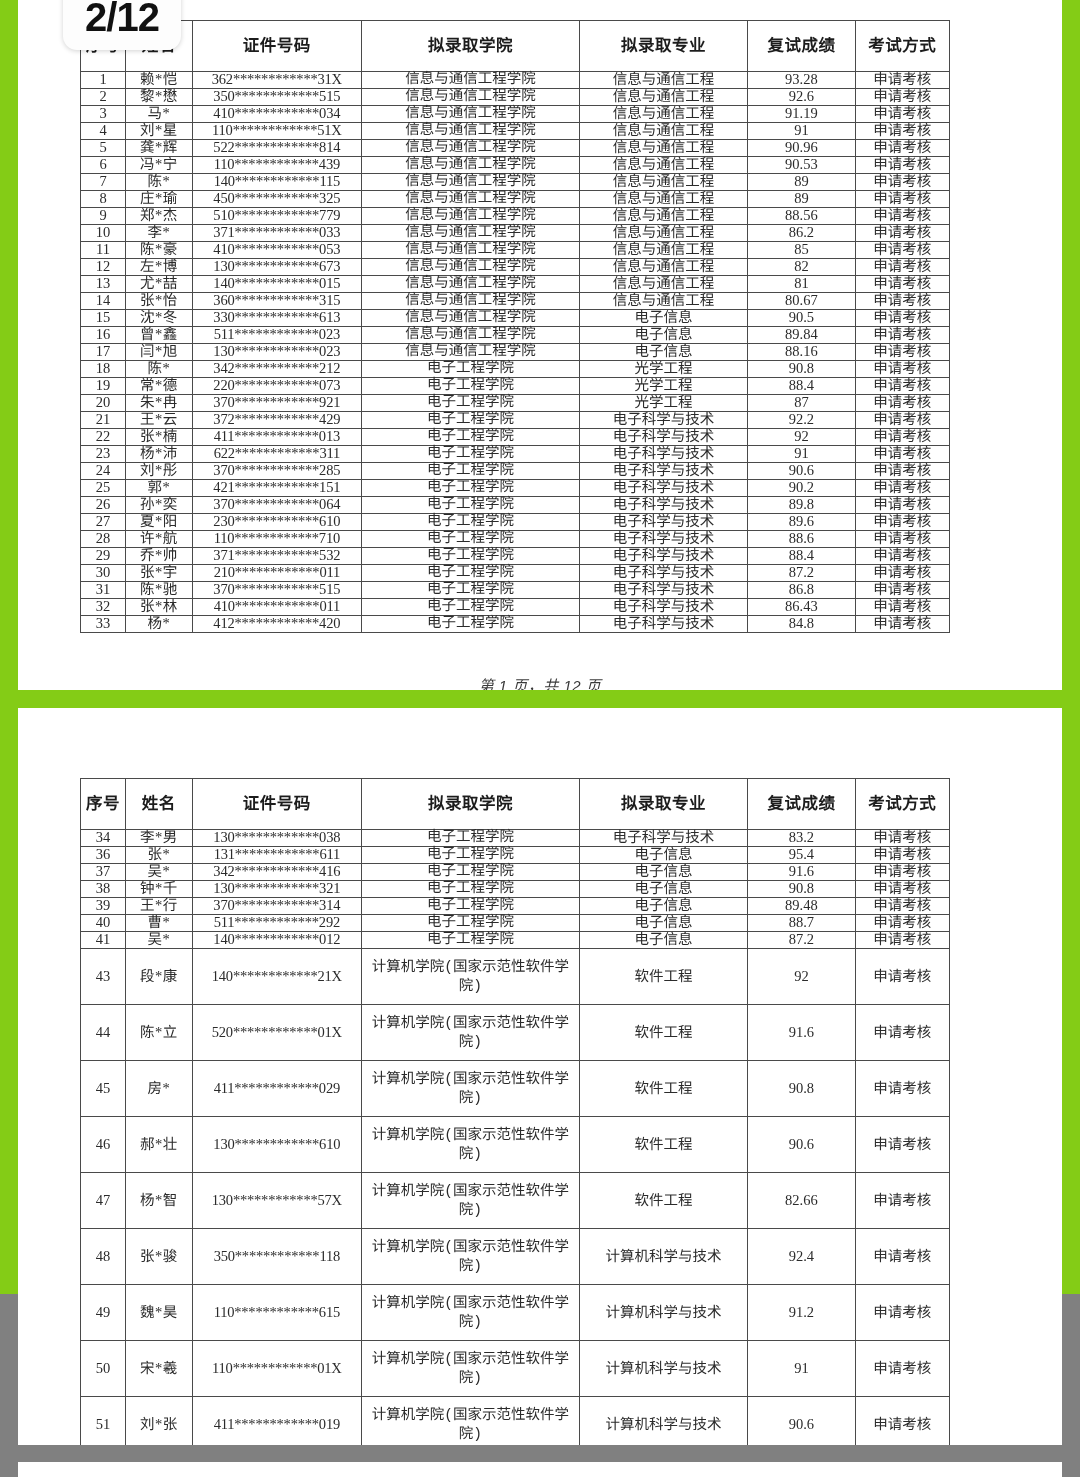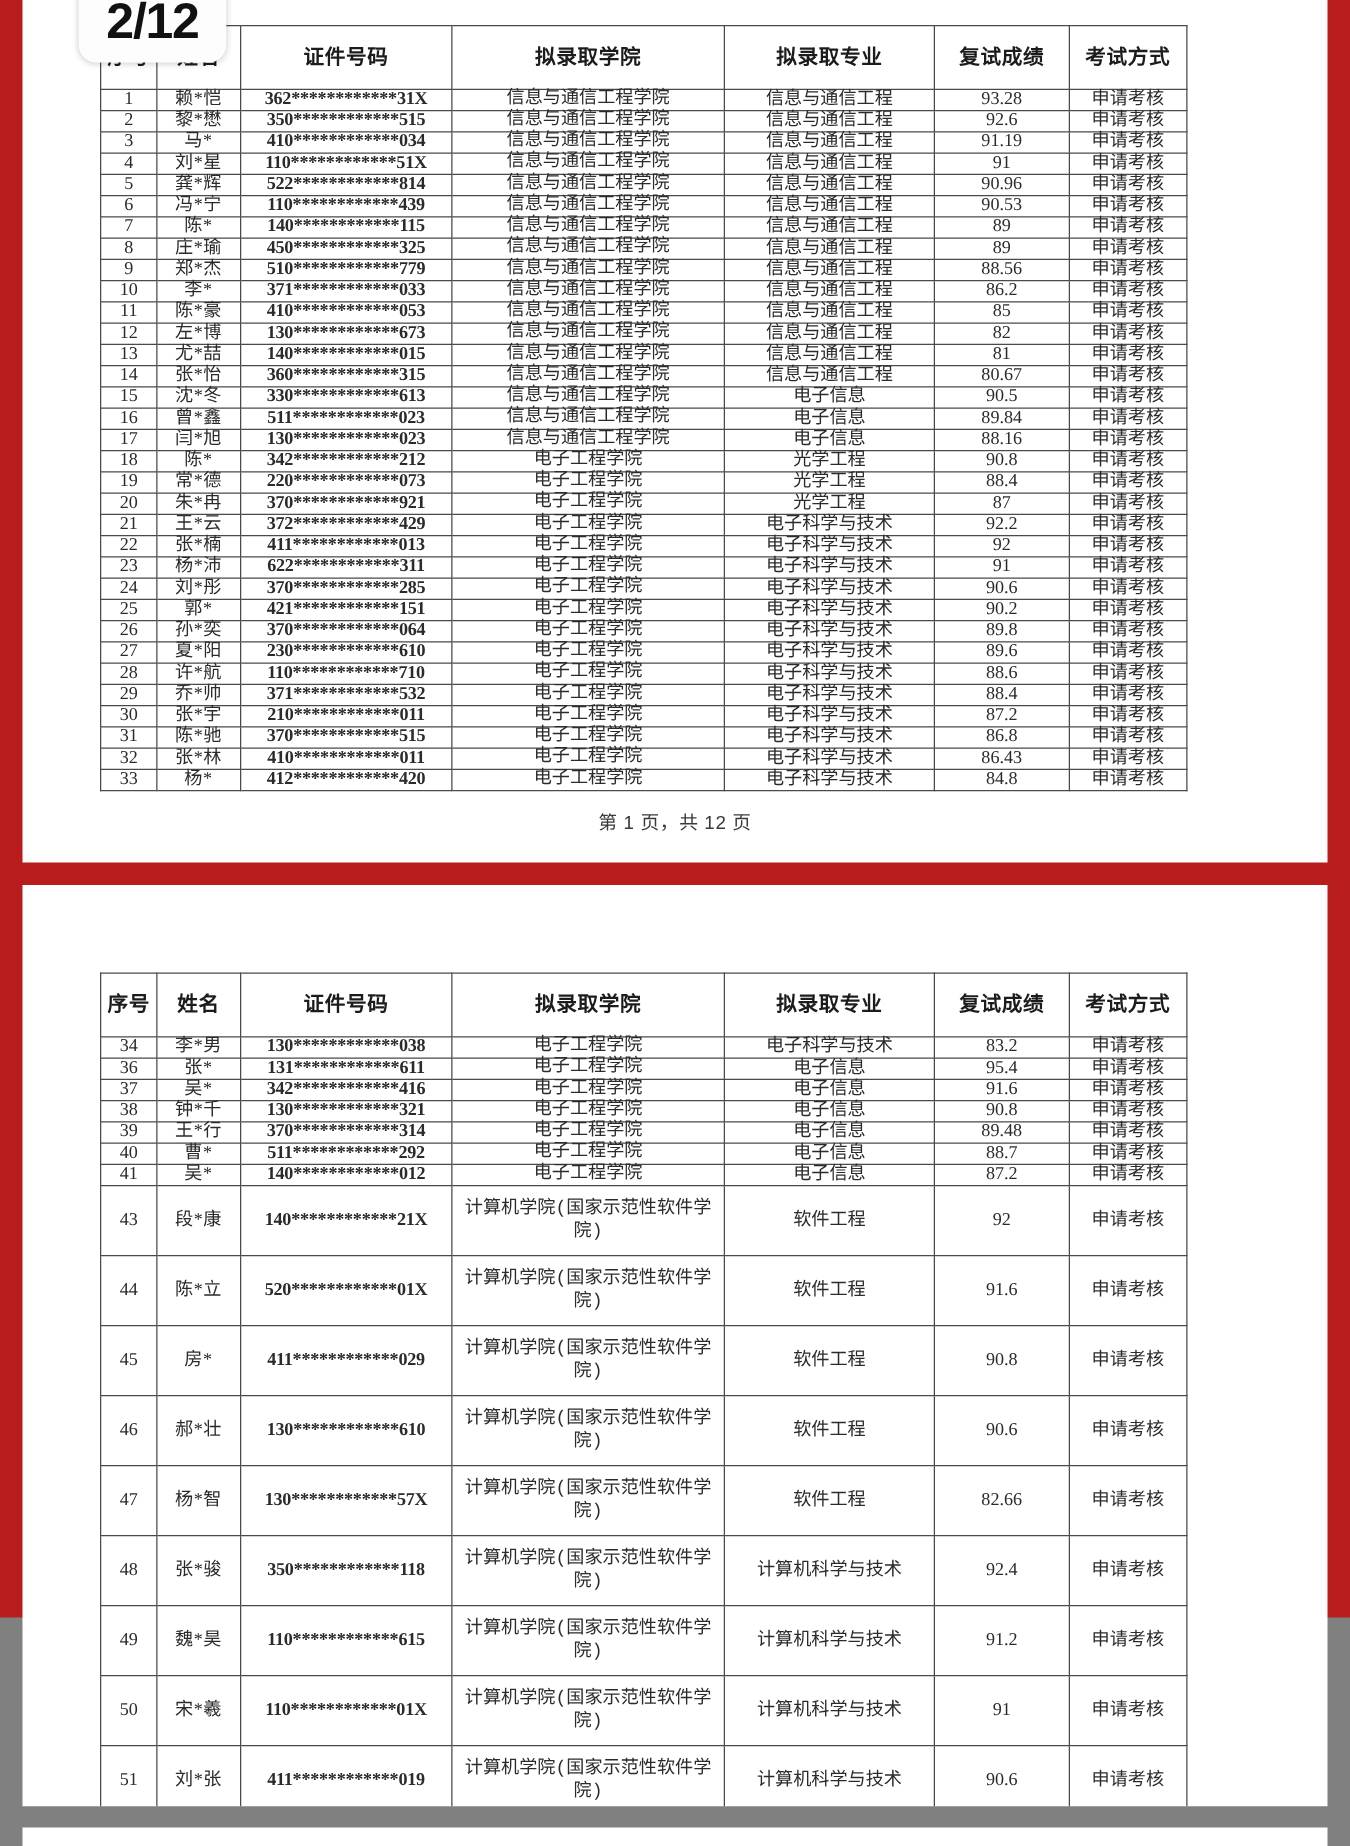--- a/index.html
+++ b/index.html
@@ -15,21 +15,21 @@
     overflow: hidden;
     position: relative;
   }
 
   
   #viewer {
     position: absolute;
     left: 0; top: 0;
     width: 1080px;
     height: 1294px;
-    background: #b91c1c;
+    background: #84cc16;
   }
 
   
   .page {
     position: absolute;
     left: 18px;
     width: 1044px;
     background: #ffffff;
     box-sizing: border-box;
     overflow: hidden;
@@ -71,21 +71,21 @@
     height: 50px;
     letter-spacing: .5px;
   }
   table.grid td {
     font-size: 14.5px;
     height: 16px;
     color: #2b2b2b;
   }
   td.c-idx  { font-size: 14px; }
   td.c-name { font-size: 15px; letter-spacing: .5px; }
-  td.c-id   { font-size: 14.5px; font-family: "Liberation Serif", "DejaVu Serif", serif; letter-spacing: -0.2px; font-weight: bold; }
+  td.c-id   { font-size: 14.5px; font-family: "Liberation Serif", "DejaVu Serif", serif; letter-spacing: -0.2px; }
   td.c-col  { font-size: 14.5px; font-family: Liberation Mono, monospace; }
   td.c-maj  { font-size: 14.5px; }
   td.c-sco  { font-size: 14.5px; }
   td.c-typ  { font-size: 14.5px; }
 
   
   tr.tall td { height: 55px; }
   tr.tall td.c-col { font-size: 14.5px; line-height: 1.25; padding: 0 4px; }
 
   
@@ -101,21 +101,21 @@
   .page-footer {
     position: absolute;
     left: 0;
     width: 100%;
     text-align: center;
     font-family: "Liberation Sans", "DejaVu Sans", sans-serif;
     font-size: 15px;
     color: #3a3a3a;
     letter-spacing: .5px;
   }
-  #foot-1 { top: 668px; }
+  #foot-1 { top: 696px; font-style: italic; }
 
   
   #page-badge {
     position: absolute;
     left: 63px;
     top: -16px;
     width: 118px;
     height: 66px;
     background: #fdfdfd;
     border-radius: 14px;

